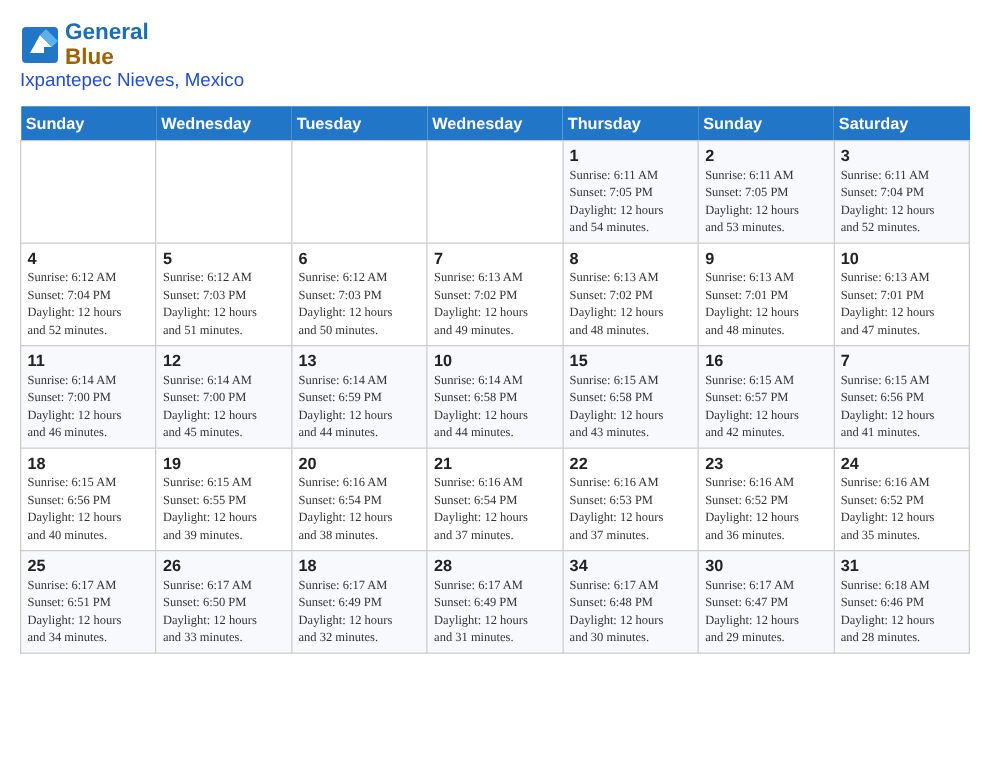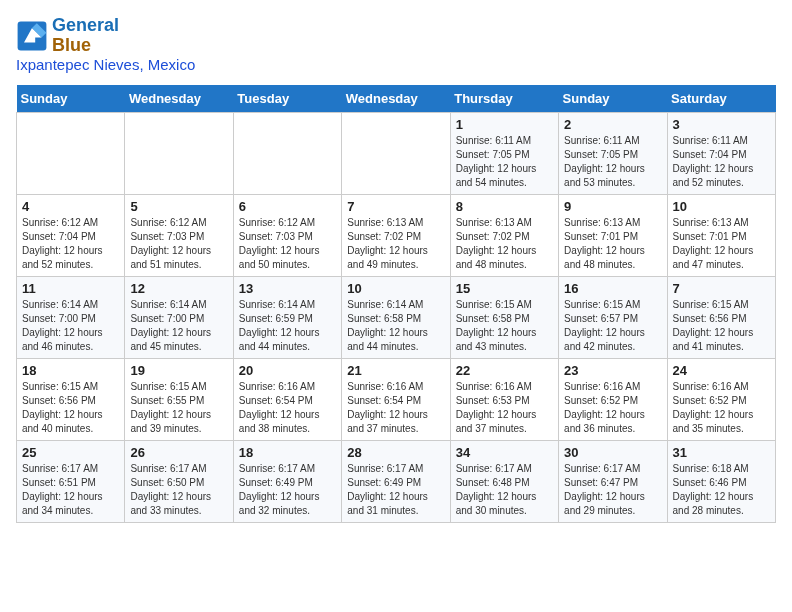--- a/index.html
+++ b/index.html
@@ -79,20 +79,21 @@
       font-size: 13px;
       font-weight: bold;
       color: #222;
       display: block;
       margin-bottom: 2px;
     }
     .day-info {
       font-size: 10px;
       color: #333;
       line-height: 1.4;
+      font-family: Liberation Serif, serif;
     }
     .empty-cell {
       background: #fff !important;
     }
   </style>
 </head>
 <body>
 
 <div class="header">
   <div class="logo">

